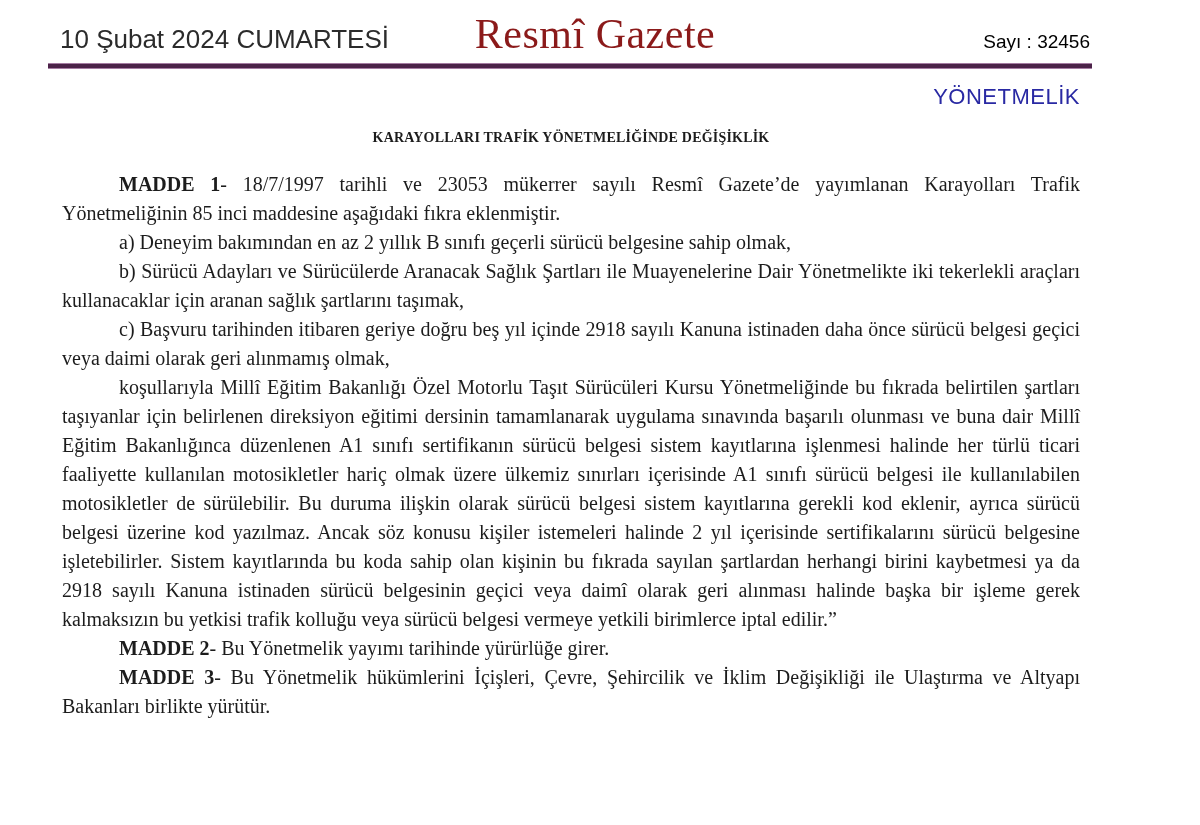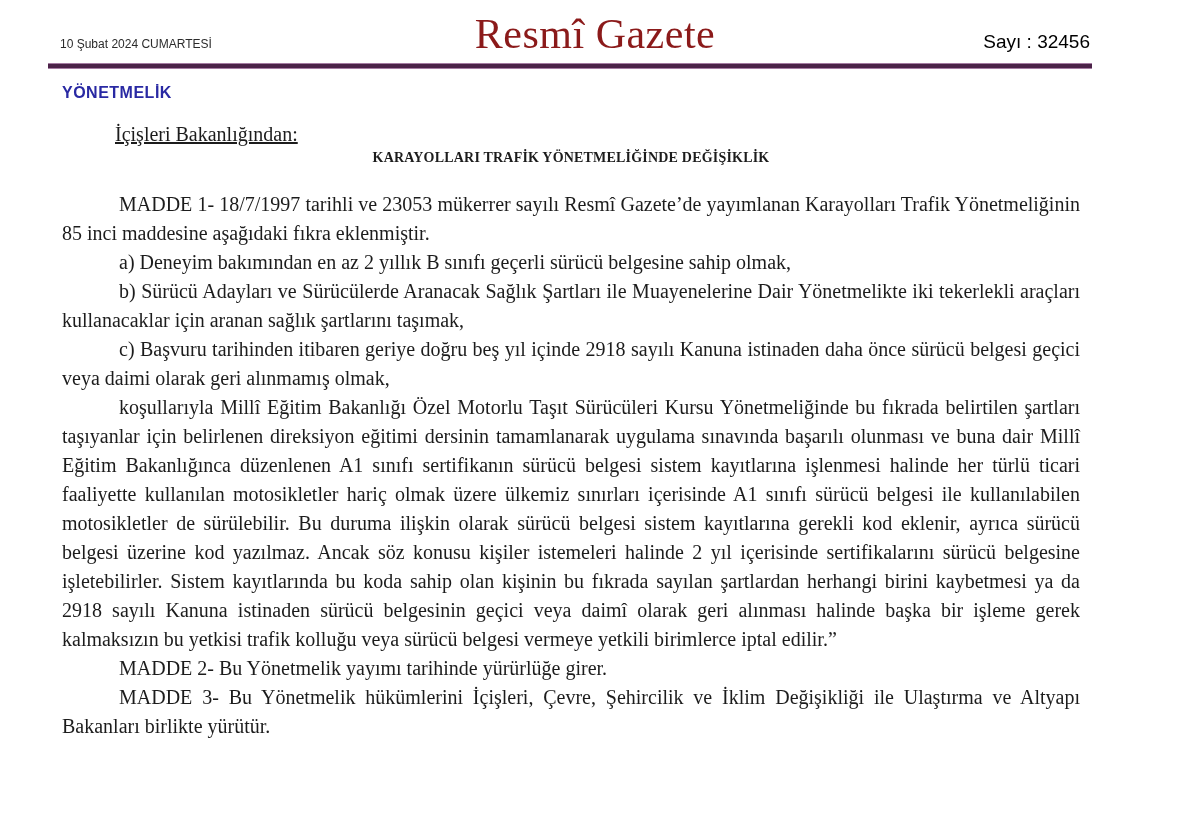--- a/index.html
+++ b/index.html
@@ -19,42 +19,42 @@
   .page{padding-top:10px;}
 
   
   .masthead{margin-left:48px;width:1044px;}
   .masthead-row{
     display:grid;grid-template-columns:1fr auto 1fr;
     align-items:baseline;padding:0 2px 0 12px;
   }
   .masthead-date{
     font-family:"Liberation Sans", sans-serif;
-    font-size:12px;color:#2b2b2b;justify-self:start;
+    font-size:26px;color:#2b2b2b;justify-self:start;
   }
   .gazette-title{
     font-size:42px;font-weight:normal;color:var(--gazette-title-color);
     justify-self:center;white-space:nowrap;letter-spacing:0.5px;margin-left:40px;
   }
   .masthead-issue{
     font-family:"Liberation Sans", sans-serif;
     font-size:19px;color:#000000;justify-self:end;
   }
   .masthead-rule{
     height:4px;margin-top:5px;background:var(--rule-color);
     border-top:1px solid var(--rule-edge);
     border-bottom:1px solid var(--rule-edge);
   }
 
   
   .section-heading{
     margin:15px 120px 0 62px;            
-    text-align:left;
+    text-align:right;
     font-family:"Liberation Sans", sans-serif;
-    font-weight:bold;font-size:16px;letter-spacing:0.5px;
+    font-weight:normal;font-size:22px;letter-spacing:0.5px;
     color:var(--section-heading-color);
   }
 
   
   .doc{margin-left:62px;width:1018px;}
   .ministry{
     margin-top:21px;margin-left:53px;
     font-size:20px;text-decoration:underline;
     display:inline-block;
   }
@@ -62,42 +62,39 @@
   .doc-title{
     margin:13px 0 0 0;text-align:center;
     font-size:14px;font-weight:bold;line-height:30px;
     letter-spacing:0.2px;
   }
   .paragraphs{margin-top:17px;}
   .para{
     margin:0;text-align:justify;text-indent:57px;
     font-size:20px;line-height:29px;
   }
-  .para b{font-weight:normal;}
+  .para b{font-weight:bold;}
 </style>
 </head>
 <body>
 
 <div class="page">
 
   <header class="masthead">
     <div class="masthead-row">
       <span class="masthead-date">10 Şubat 2024 CUMARTESİ</span>
       <span class="gazette-title">Resmî Gazete</span>
       <span class="masthead-issue">Sayı : 32456</span>
     </div>
     <div class="masthead-rule"></div>
   </header>
 
   <div class="section-heading">YÖNETMELİK</div>
 
   <main class="doc">
-    <div class="ministry-wrap">
-      <span class="ministry">İçişleri Bakanlığından:</span>
-    </div>
     <h1 class="doc-title">
       <span>KARAYOLLARI TRAFİK YÖNETMELİĞİNDE DEĞİŞİKLİK</span><br>
     </h1>
     <div class="paragraphs" id="paragraphs">
         <p class="para"><b>MADDE 1</b><span>- 18/7/1997 tarihli ve 23053 mükerrer sayılı Resmî Gazete’de yayımlanan Karayolları Trafik Yönetmeliğinin 85 inci maddesine aşağıdaki fıkra eklenmiştir.</span></p>
         <p class="para"><span>a) Deneyim bakımından en az 2 yıllık B sınıfı geçerli sürücü belgesine sahip olmak,</span></p>
         <p class="para"><span>b) Sürücü Adayları ve Sürücülerde Aranacak Sağlık Şartları ile Muayenelerine Dair Yönetmelikte iki tekerlekli araçları kullanacaklar için aranan sağlık şartlarını taşımak,</span></p>
         <p class="para"><span>c) Başvuru tarihinden itibaren geriye doğru beş yıl içinde 2918 sayılı Kanuna istinaden daha önce sürücü belgesi geçici veya daimi olarak geri alınmamış olmak,</span></p>
         <p class="para"><span>koşullarıyla Millî Eğitim Bakanlığı Özel Motorlu Taşıt Sürücüleri Kursu Yönetmeliğinde bu fıkrada belirtilen şartları taşıyanlar için belirlenen direksiyon eğitimi dersinin tamamlanarak uygulama sınavında başarılı olunması ve buna dair Millî Eğitim Bakanlığınca düzenlenen A1 sınıfı sertifikanın sürücü belgesi sistem kayıtlarına işlenmesi halinde her türlü ticari faaliyette kullanılan motosikletler hariç olmak üzere ülkemiz sınırları içerisinde A1 sınıfı sürücü belgesi ile kullanılabilen motosikletler de sürülebilir. Bu duruma ilişkin olarak sürücü belgesi sistem kayıtlarına gerekli kod eklenir, ayrıca sürücü belgesi üzerine kod yazılmaz. Ancak söz konusu kişiler istemeleri halinde 2 yıl içerisinde sertifikalarını sürücü belgesine işletebilirler. Sistem kayıtlarında bu koda sahip olan kişinin bu fıkrada sayılan şartlardan herhangi birini kaybetmesi ya da 2918 sayılı Kanuna istinaden sürücü belgesinin geçici veya daimî olarak geri alınması halinde başka bir işleme gerek kalmaksızın bu yetkisi trafik kolluğu veya sürücü belgesi vermeye yetkili birimlerce iptal edilir.”</span></p>
         <p class="para"><b>MADDE 2</b><span>- Bu Yönetmelik yayımı tarihinde yürürlüğe girer.</span></p>

